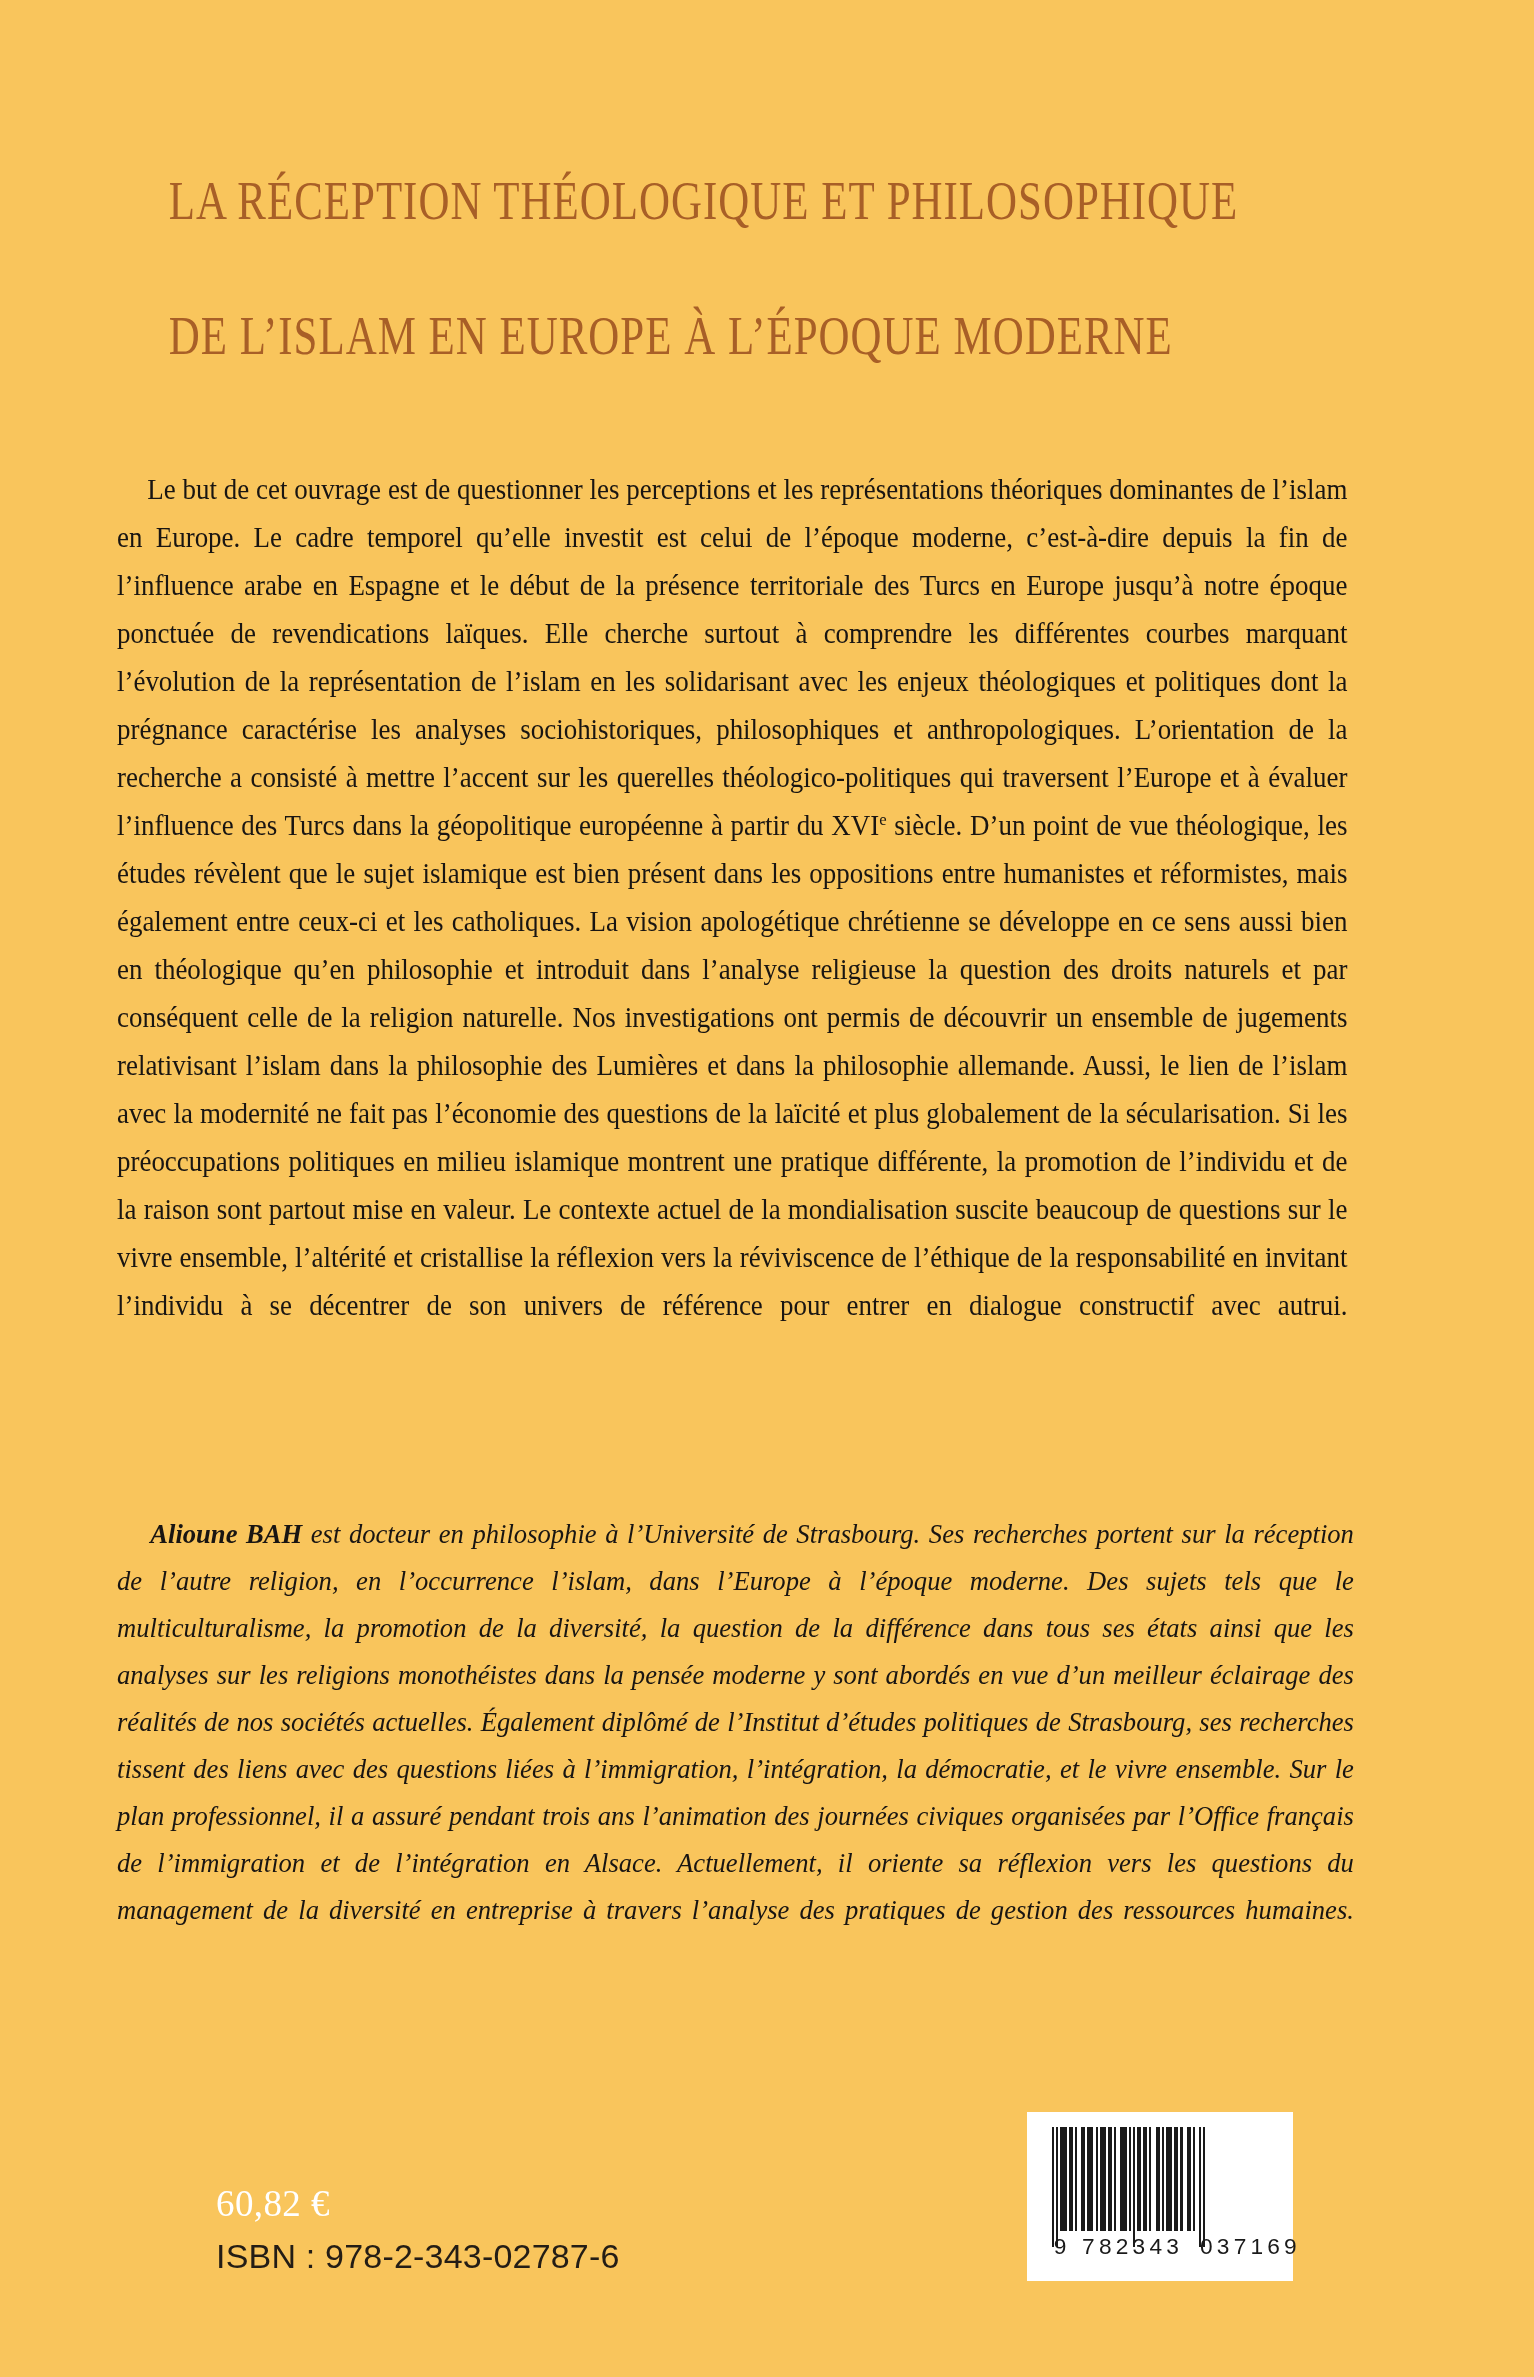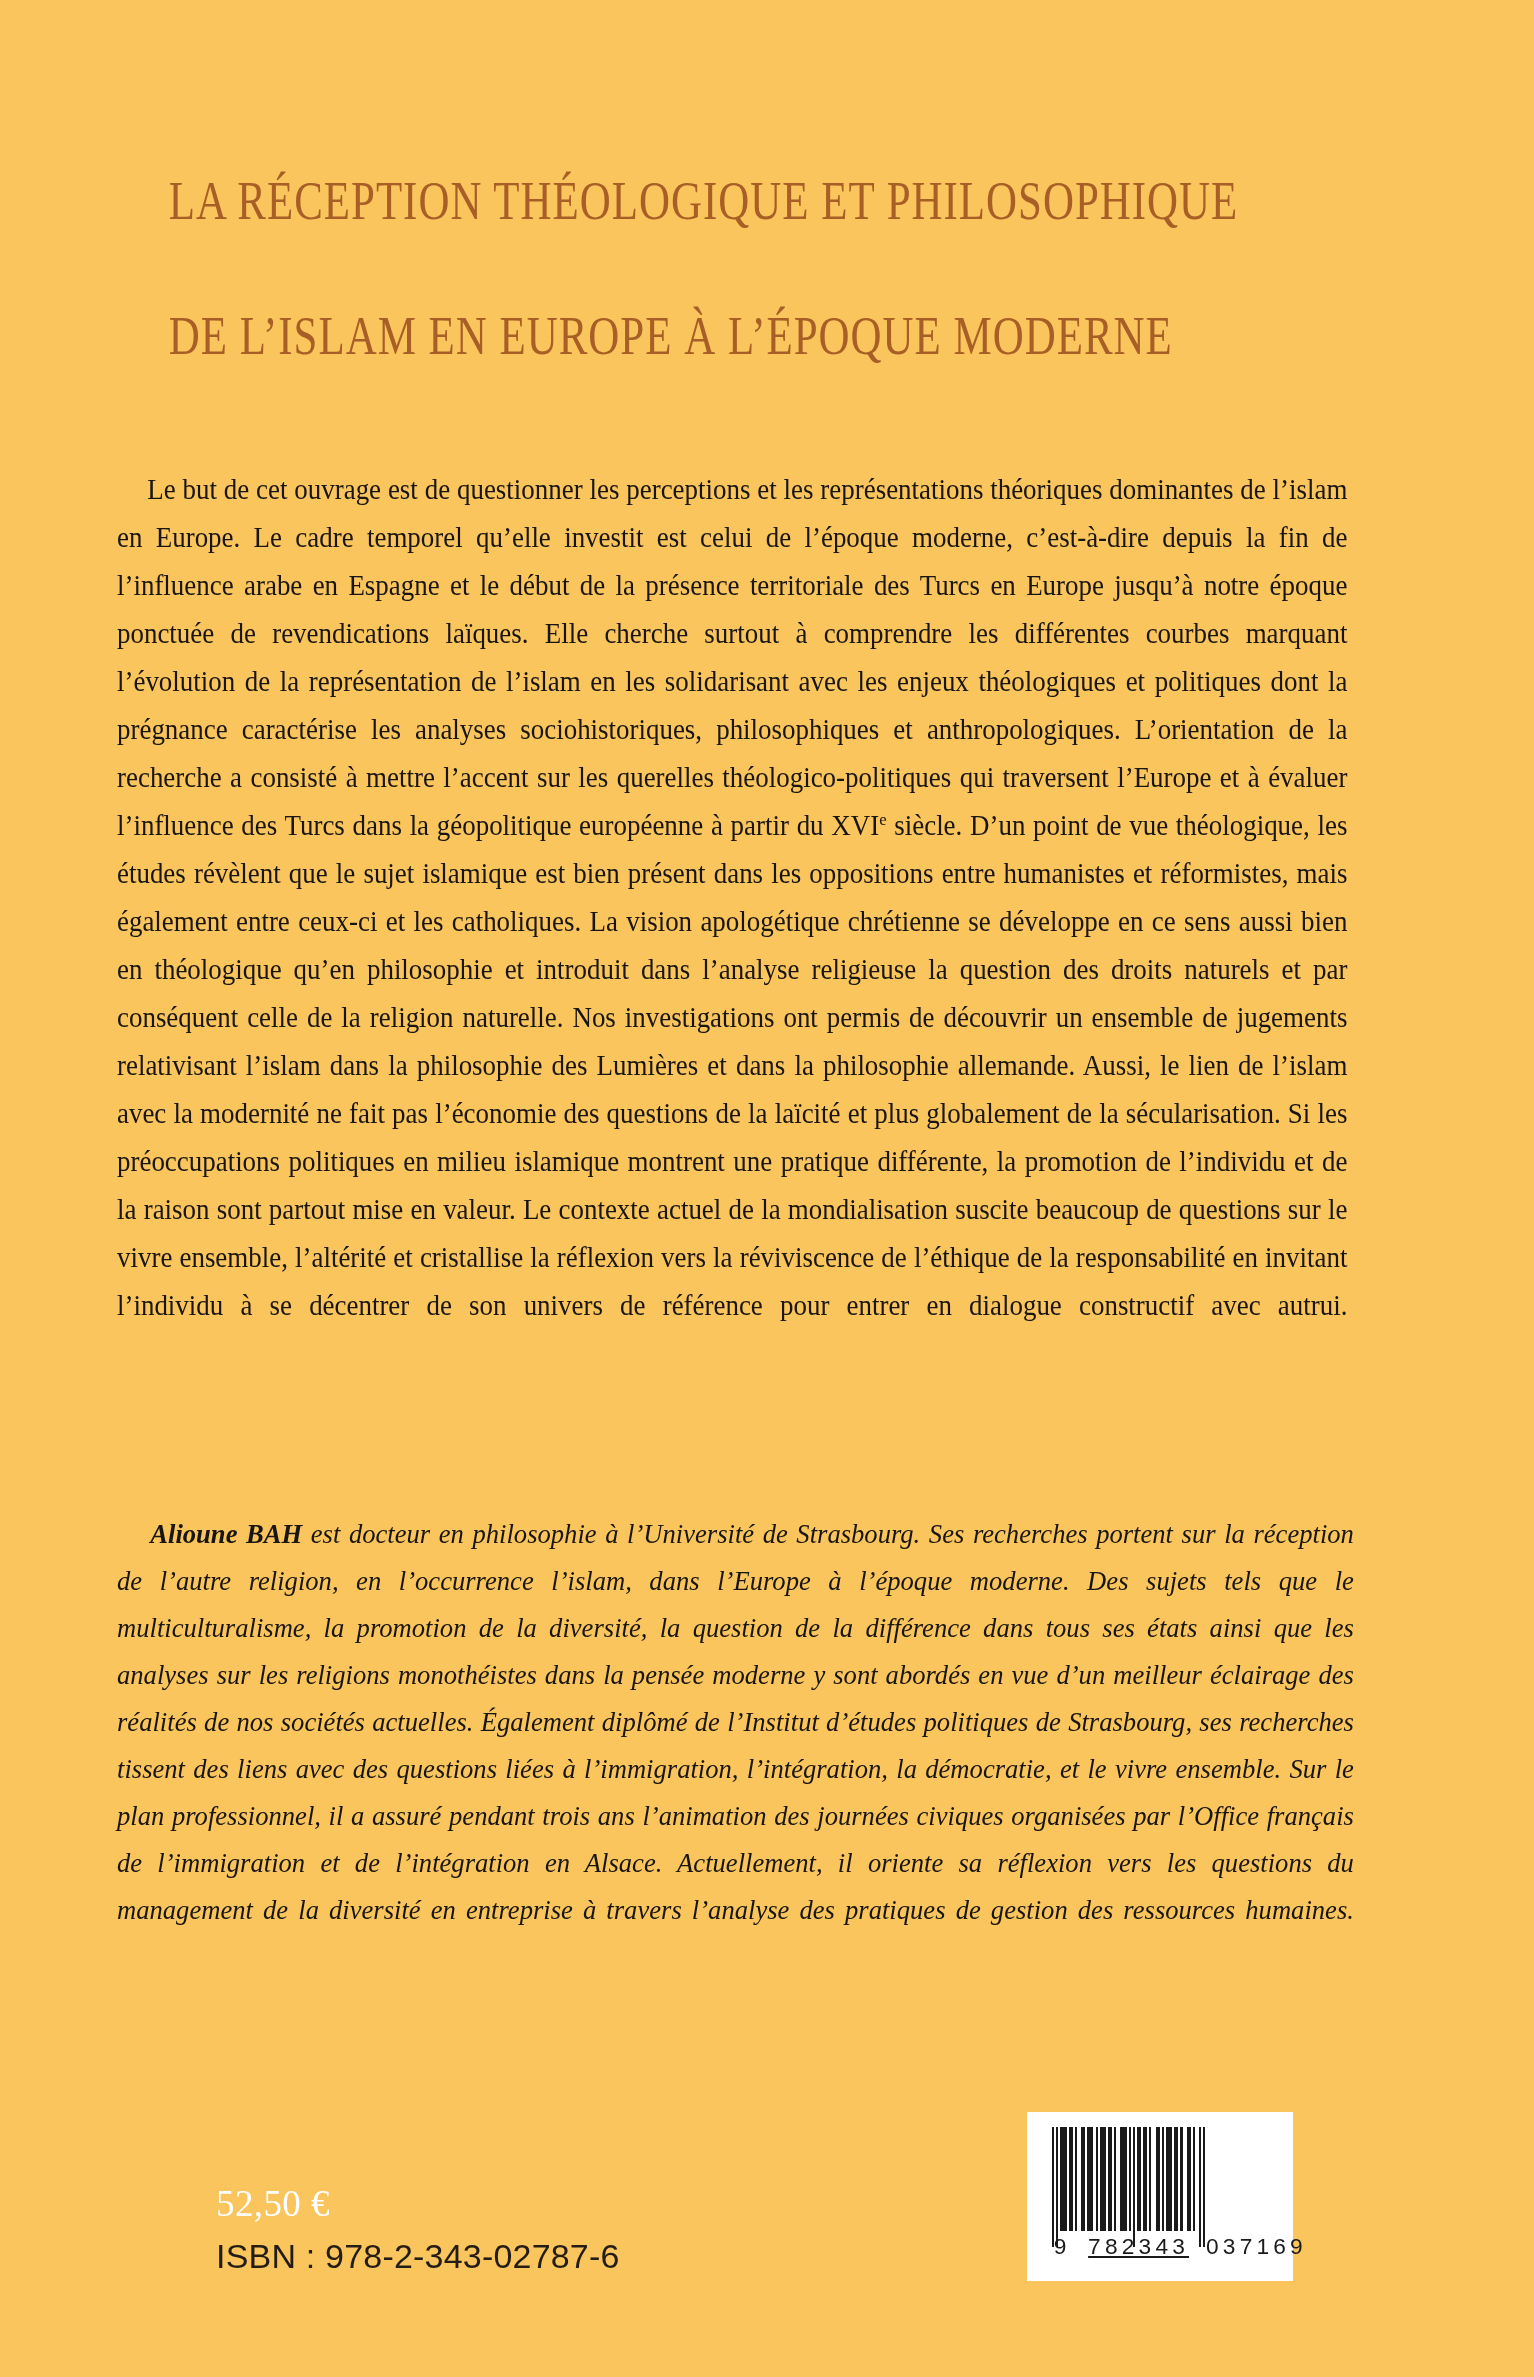--- a/index.html
+++ b/index.html
@@ -148,21 +148,21 @@
   .barcode-digits {
     display: flex;
     font-family: "Liberation Sans", sans-serif;
     font-size: 22.7px;
     color: #1a1a1a;
     letter-spacing: 0.8px;
     margin-top: 1.7px;
     padding-left: 1.7px;
   }
   .barcode-digits .d-first { width: 25px; }
-  .barcode-digits .d-left { margin-left: 21px; letter-spacing: 4.2px; text-decoration: underline; }
+  .barcode-digits .d-left { margin-left: 15px; letter-spacing: 4.2px; }
   .barcode-digits .d-right { margin-left: 17px; letter-spacing: 4.2px; }
 </style>
 </head>
 <body>
 
 <div class="page">
 
   <div class="title-block">
     <div class="title-line">LA RÉCEPTION THÉOLOGIQUE  ET PHILOSOPHIQUE</div>
     <div class="title-line second">DE L’ISLAM EN EUROPE À L’ÉPOQUE MODERNE</div>
@@ -170,21 +170,21 @@
 
   <div class="summary">
     <span>Le but de cet ouvrage est de questionner les perceptions et les représentations théoriques dominantes de l’islam en Europe. Le cadre temporel qu’elle investit est celui de l’époque moderne, c’est-à-dire depuis la fin de l’influence arabe en Espagne et le début de la présence territoriale des Turcs en Europe jusqu’à notre époque ponctuée de revendications laïques. Elle cherche surtout à comprendre les différentes courbes marquant l’évolution de la représentation de l’islam en les solidarisant avec les enjeux théologiques et politiques dont la prégnance caractérise les analyses sociohistoriques, philosophiques et anthropologiques. L’orientation de la recherche a consisté à mettre l’accent sur les querelles théologico-politiques qui traversent l’Europe et à évaluer l’influence des Turcs dans la géopolitique européenne à partir du XVI</span><sup>e</sup><span> siècle. D’un point de vue théologique, les études révèlent que le sujet islamique est bien présent dans les oppositions entre humanistes et réformistes, mais également entre ceux-ci et les catholiques. La vision apologétique chrétienne se développe en ce sens aussi bien en théologique qu’en philosophie et introduit dans l’analyse religieuse la question des droits naturels et par conséquent celle de la religion naturelle. Nos investigations ont permis de découvrir un ensemble de jugements relativisant l’islam dans la philosophie des Lumières et dans la philosophie allemande. Aussi, le lien de l’islam avec la modernité ne fait pas l’économie des questions de la laïcité et plus globalement de la sécularisation. Si les préoccupations politiques en milieu islamique montrent une pratique différente, la promotion de l’individu et de la raison sont partout mise en valeur. Le contexte actuel de la mondialisation suscite beaucoup de questions sur le vivre ensemble, l’altérité et cristallise la réflexion vers la réviviscence de l’éthique de la responsabilité en invitant l’individu à se décentrer de son univers de référence pour entrer en dialogue constructif avec autrui.</span>
   </div>
 
   <div class="bio">
     <span class="author-name">Alioune BAH</span><span> est docteur en philosophie à l’Université de Strasbourg. Ses recherches portent sur la réception de l’autre religion, en l’occurrence l’islam, dans l’Europe à l’époque moderne. Des sujets tels que le multiculturalisme, la promotion de la diversité, la question de la différence dans tous ses états ainsi que les analyses sur les religions monothéistes dans la pensée moderne y sont abordés en vue d’un meilleur éclairage des réalités de nos sociétés actuelles. Également diplômé de l’Institut d’études politiques de Strasbourg, ses recherches tissent des liens avec des questions liées à l’immigration, l’intégration, la démocratie, et le vivre ensemble. Sur le plan professionnel, il a assuré pendant trois ans l’animation des journées civiques organisées par l’Office français de l’immigration et de l’intégration en Alsace. Actuellement, il oriente sa réflexion vers les questions du management de la diversité en entreprise à travers l’analyse des pratiques de gestion des ressources humaines.</span>
   </div>
 
   <div class="price-block">
-    <div class="price">52,50 €</div>
+    <div class="price">60,82 €</div>
     <div class="isbn">ISBN : 978-2-343-02787-6</div>
   </div>
 
   <div class="barcode-box">
     <div class="barcode-inner">
       <div class="bars" id="bars">
           <div class="bar guard" style="width: 2.1px;"></div>
           <div class="gap" style="width: 2.1px;"></div>
           <div class="bar guard" style="width: 2.1px;"></div>
           <div class="gap" style="width: 2.1px;"></div>

